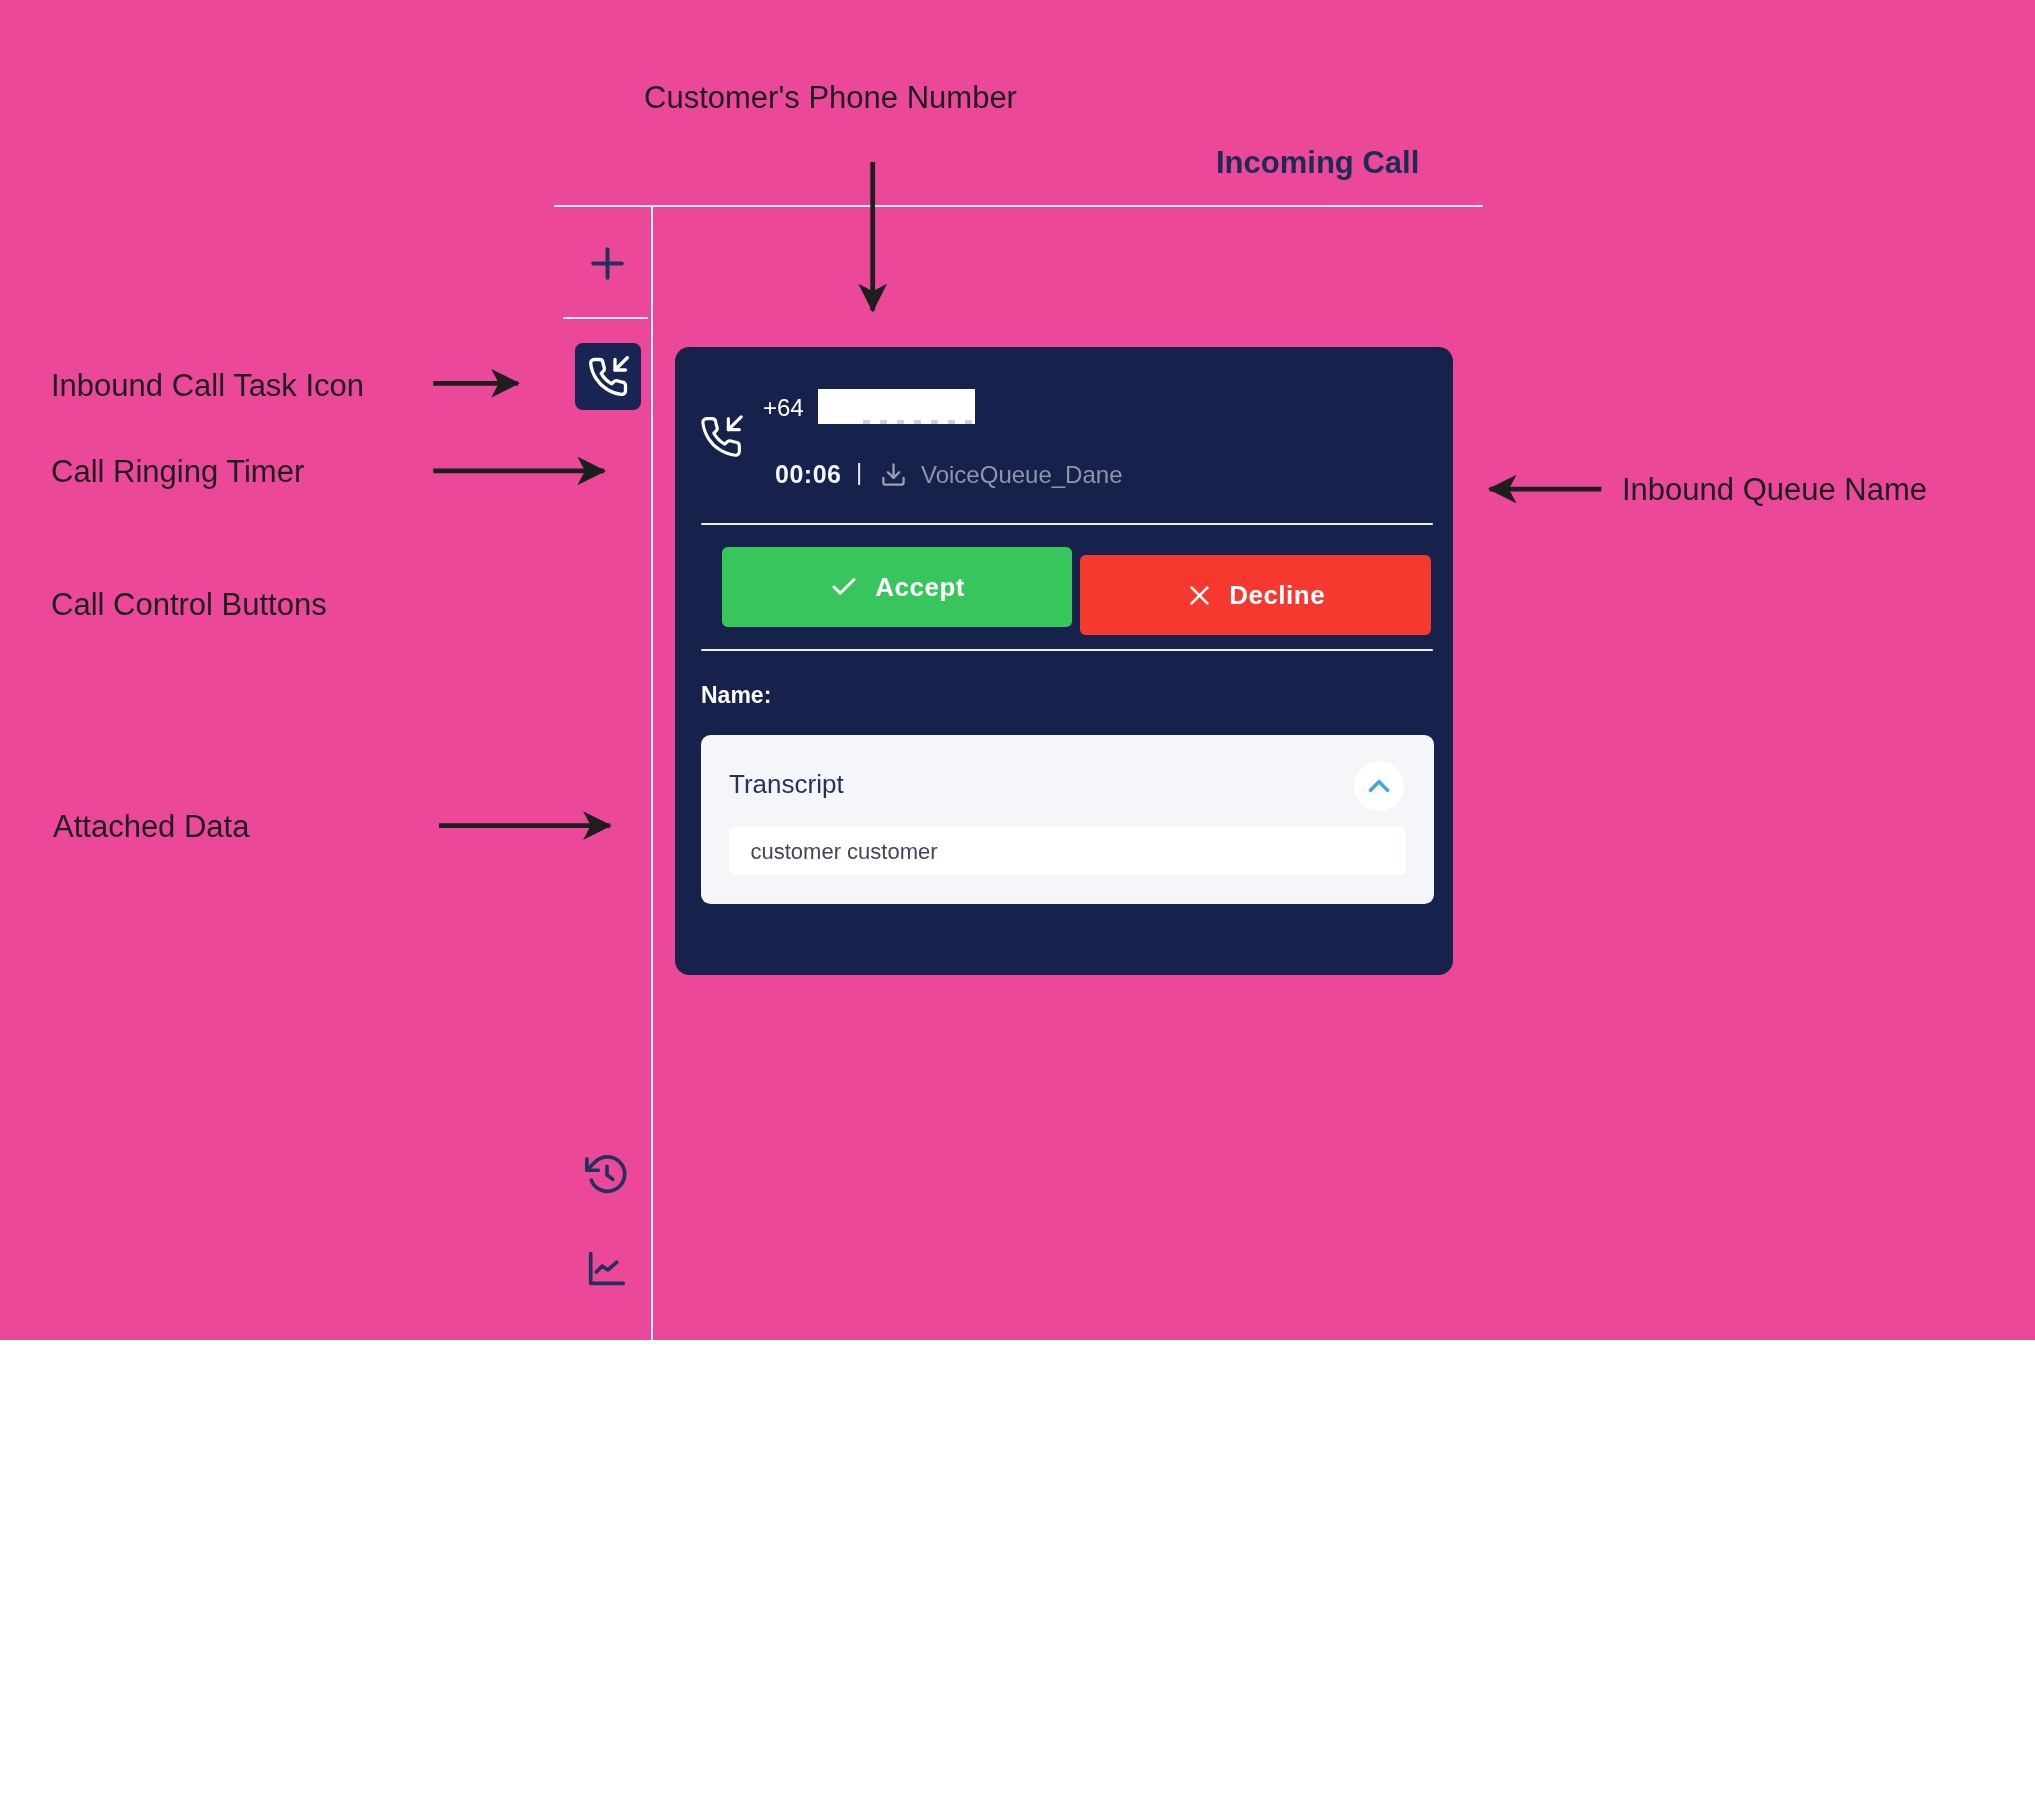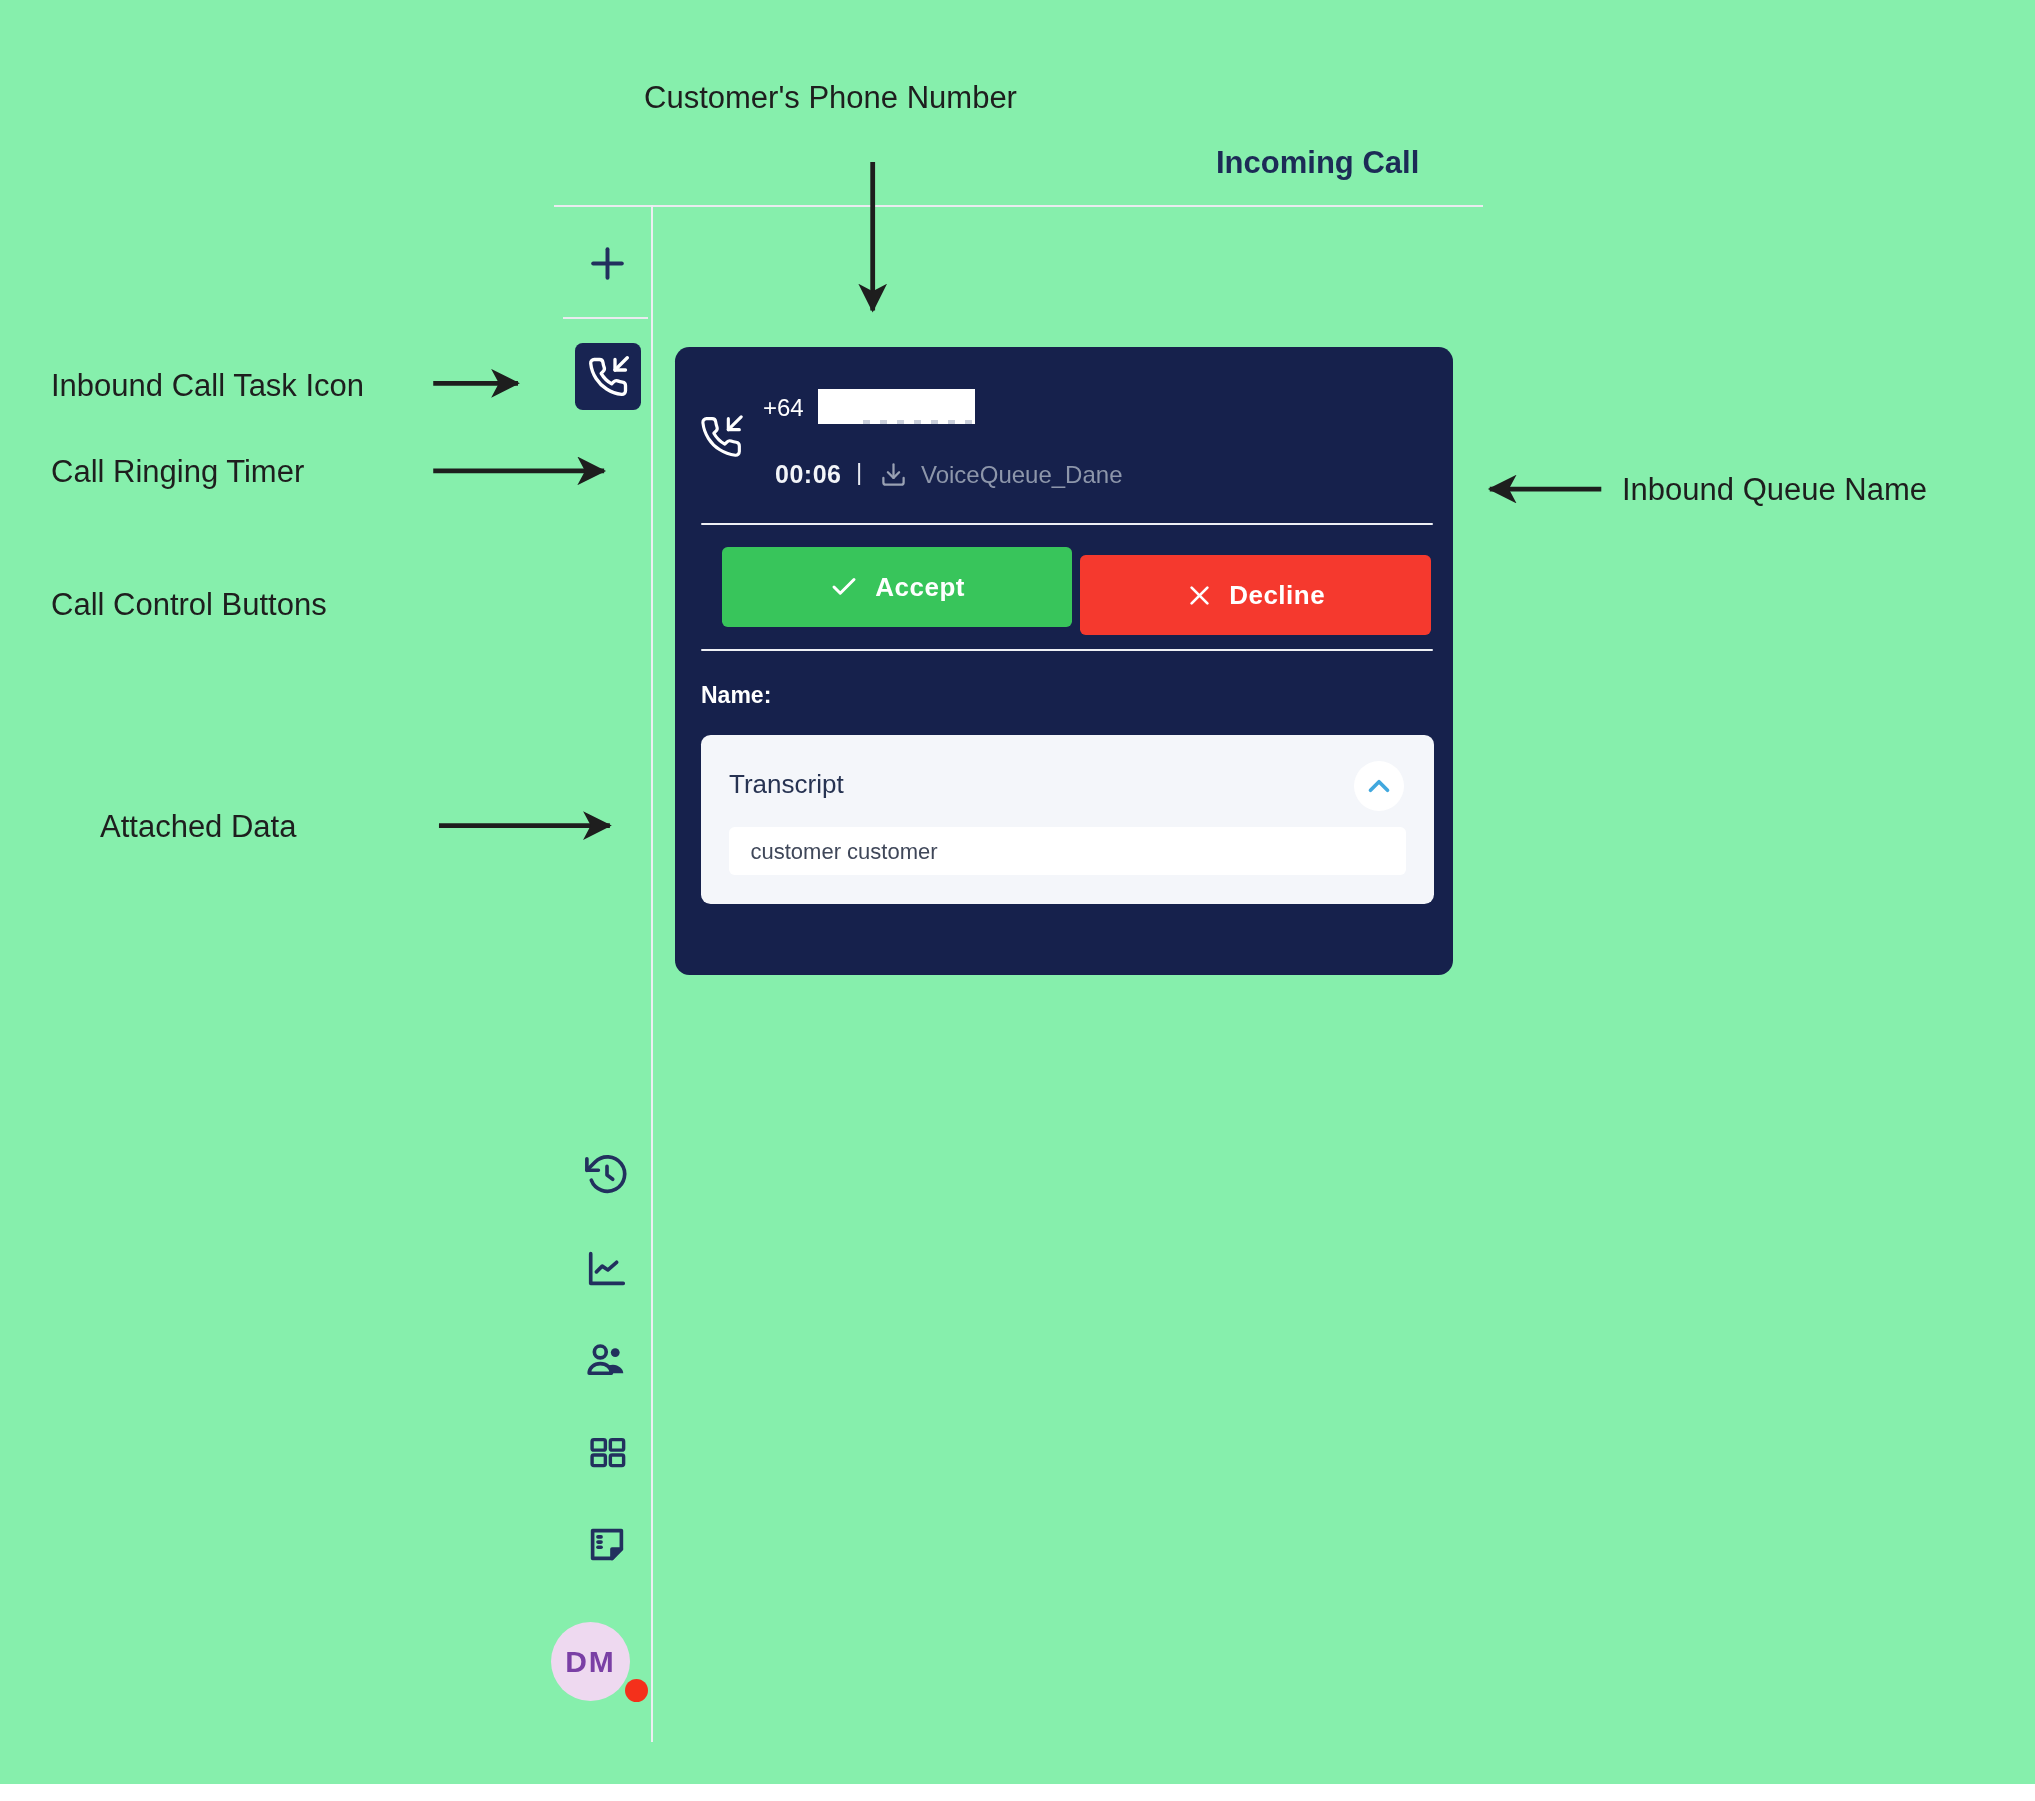--- a/index.html
+++ b/index.html
@@ -1,17 +1,17 @@
 <!DOCTYPE html>
 <html style="font-size:7.7px"><head>
 <meta charset="utf-8">
 <style>
   html,body{margin:0;padding:0;background:#ffffff;}
   body{font-family:"Liberation Sans","DejaVu Sans",sans-serif;}
-  .page{position:relative;width:2035px;height:1784px;background:#86efac;overflow:hidden;}
+  .page{position:relative;width:2035px;height:1340px;background:#ec4899;overflow:hidden;}
   .abs{position:absolute;}
   .ann{color:#1e1e1e;font-size:31px;font-weight:400;white-space:nowrap;}
   .hline{background:#e9ebef;height:2.4px;}
   .vline{background:#eceef2;width:1.9px;}
   .card{background:#16214c;border-radius:14.4px;}
   .card-divider{background:#eef0f5;height:1.9px;border-radius:1px;}
   .btn{display:flex;align-items:center;justify-content:center;gap:16.3px;border-radius:5.7px;
        color:#ffffff;font-size:26px;font-weight:700;letter-spacing:0.5px;cursor:pointer;border:none;}
   .btn-accept{background:#38c55b;margin-left:21px;}
   .btn-decline{background:#f5392e;}
@@ -35,21 +35,21 @@
 <div class="page">
 
   <div class="abs ann" style="left:622px;top:80px;width:417px;text-align:center;">Customer's Phone Number</div>
 
   <div class="abs ann" style="left:51px;top:368px;">Inbound Call Task Icon</div>
 
   <div class="abs ann" style="left:51px;top:454px;">Call Ringing Timer</div>
 
   <div class="abs ann" style="left:51px;top:587px;">Call Control Buttons</div>
 
-  <div class="abs ann" style="left:53px;top:809px;margin-left:47px;">Attached Data</div>
+  <div class="abs ann" style="left:53px;top:809px;">Attached Data</div>
 
   <div class="abs ann" style="left:1622px;top:472px;">Inbound Queue Name</div>
 
   <div class="abs navy-text" style="left:1216px;top:145px;font-size:31px;font-weight:700;white-space:nowrap;">Incoming Call</div>
 
   <div class="abs hline" style="left:554px;top:205px;width:929px;"></div>
   <div class="abs vline" style="left:651px;top:205px;height:1537px;"></div>
   <div class="abs hline" style="left:563px;top:317px;width:85px;height:1.9px;"></div>
 
   <div class="abs" style="left:586px;top:242px;width:43px;height:43px;">

